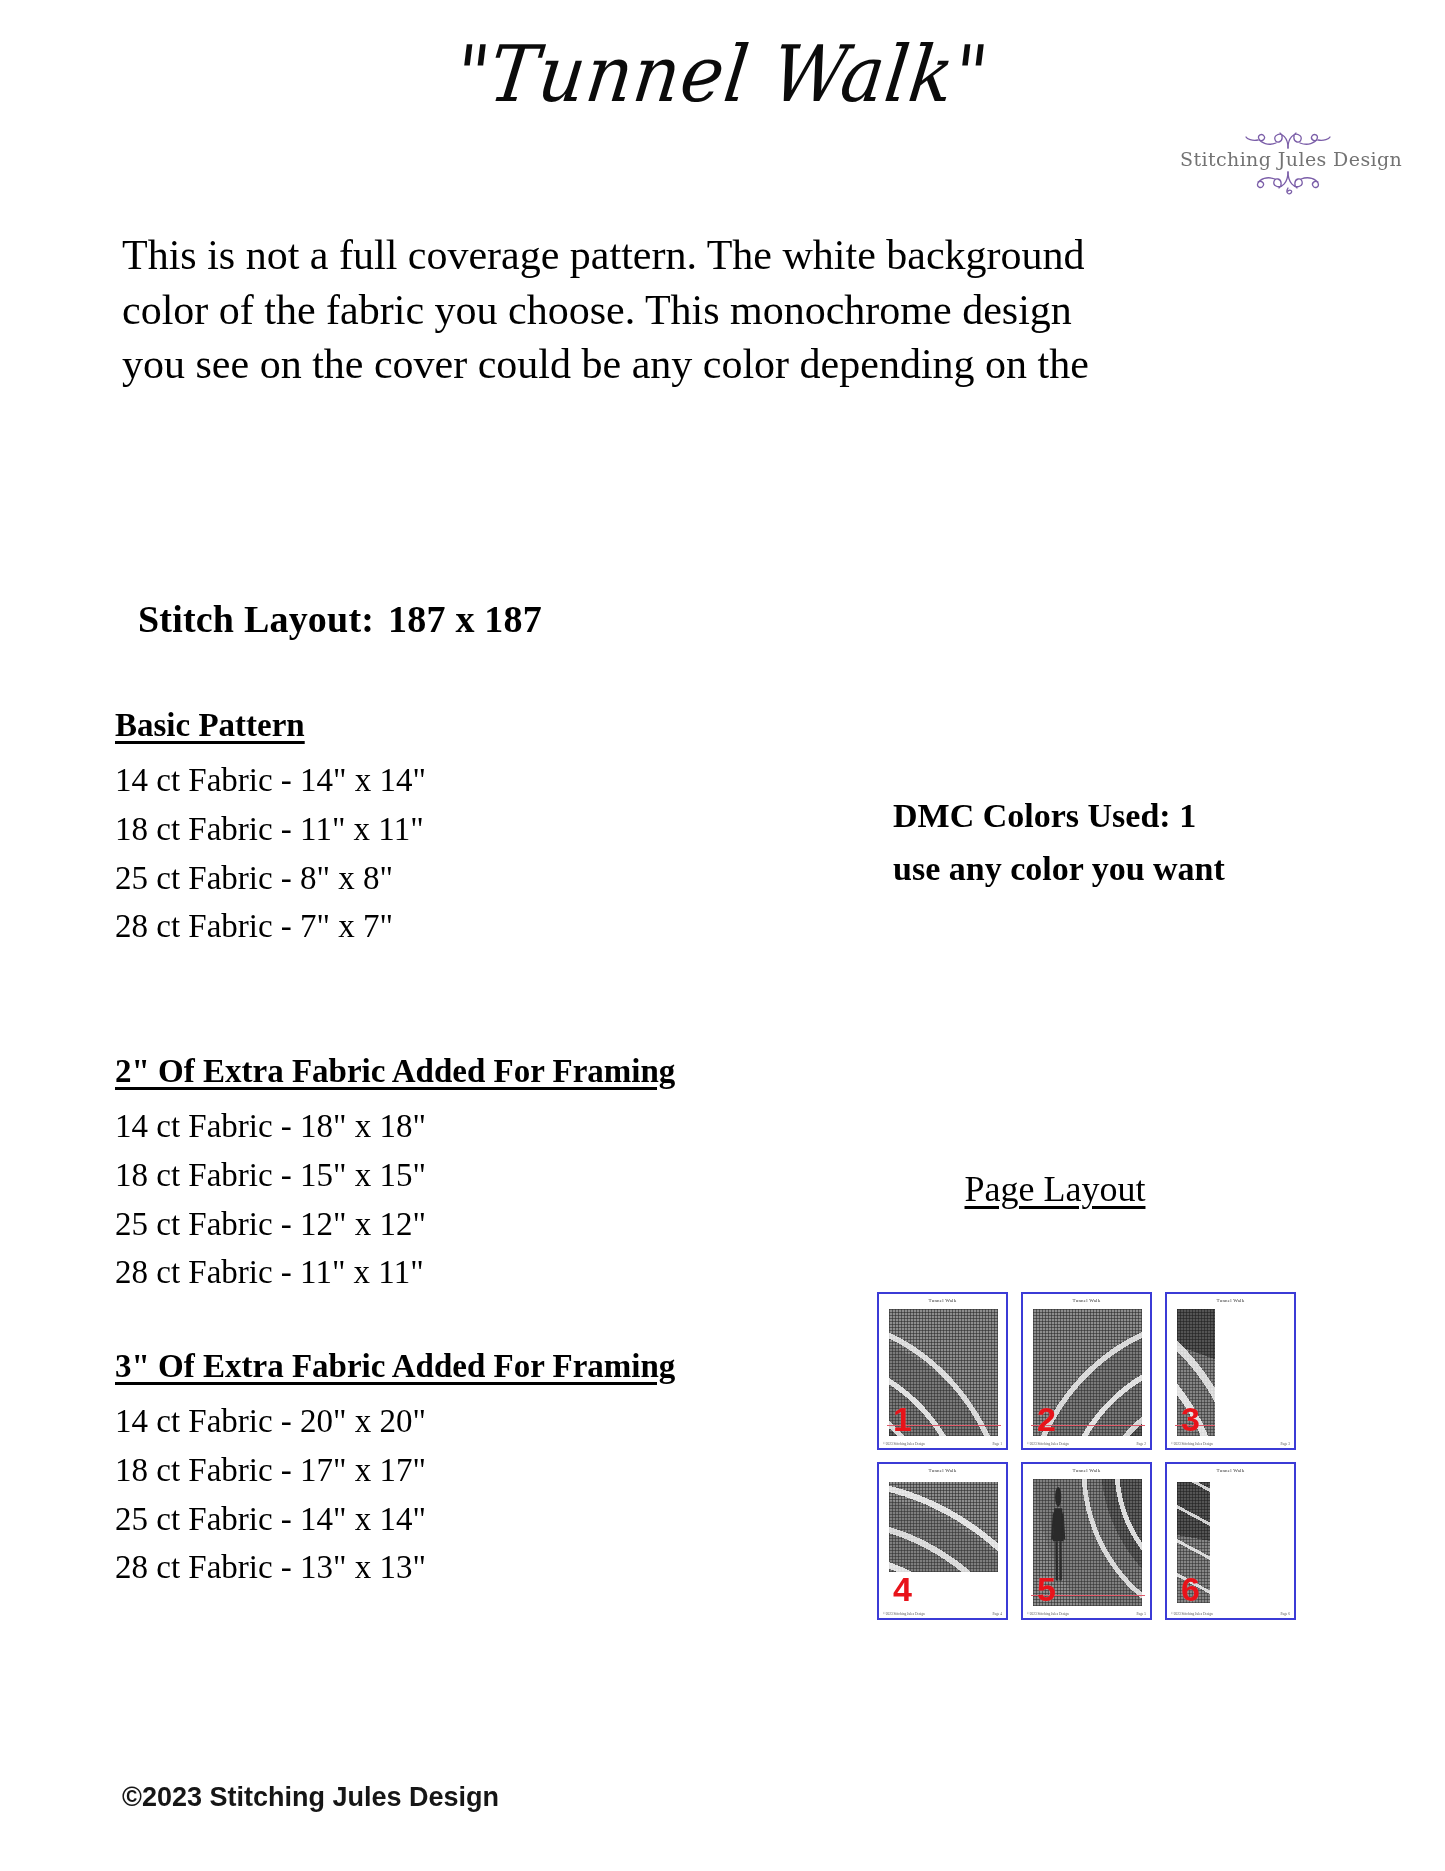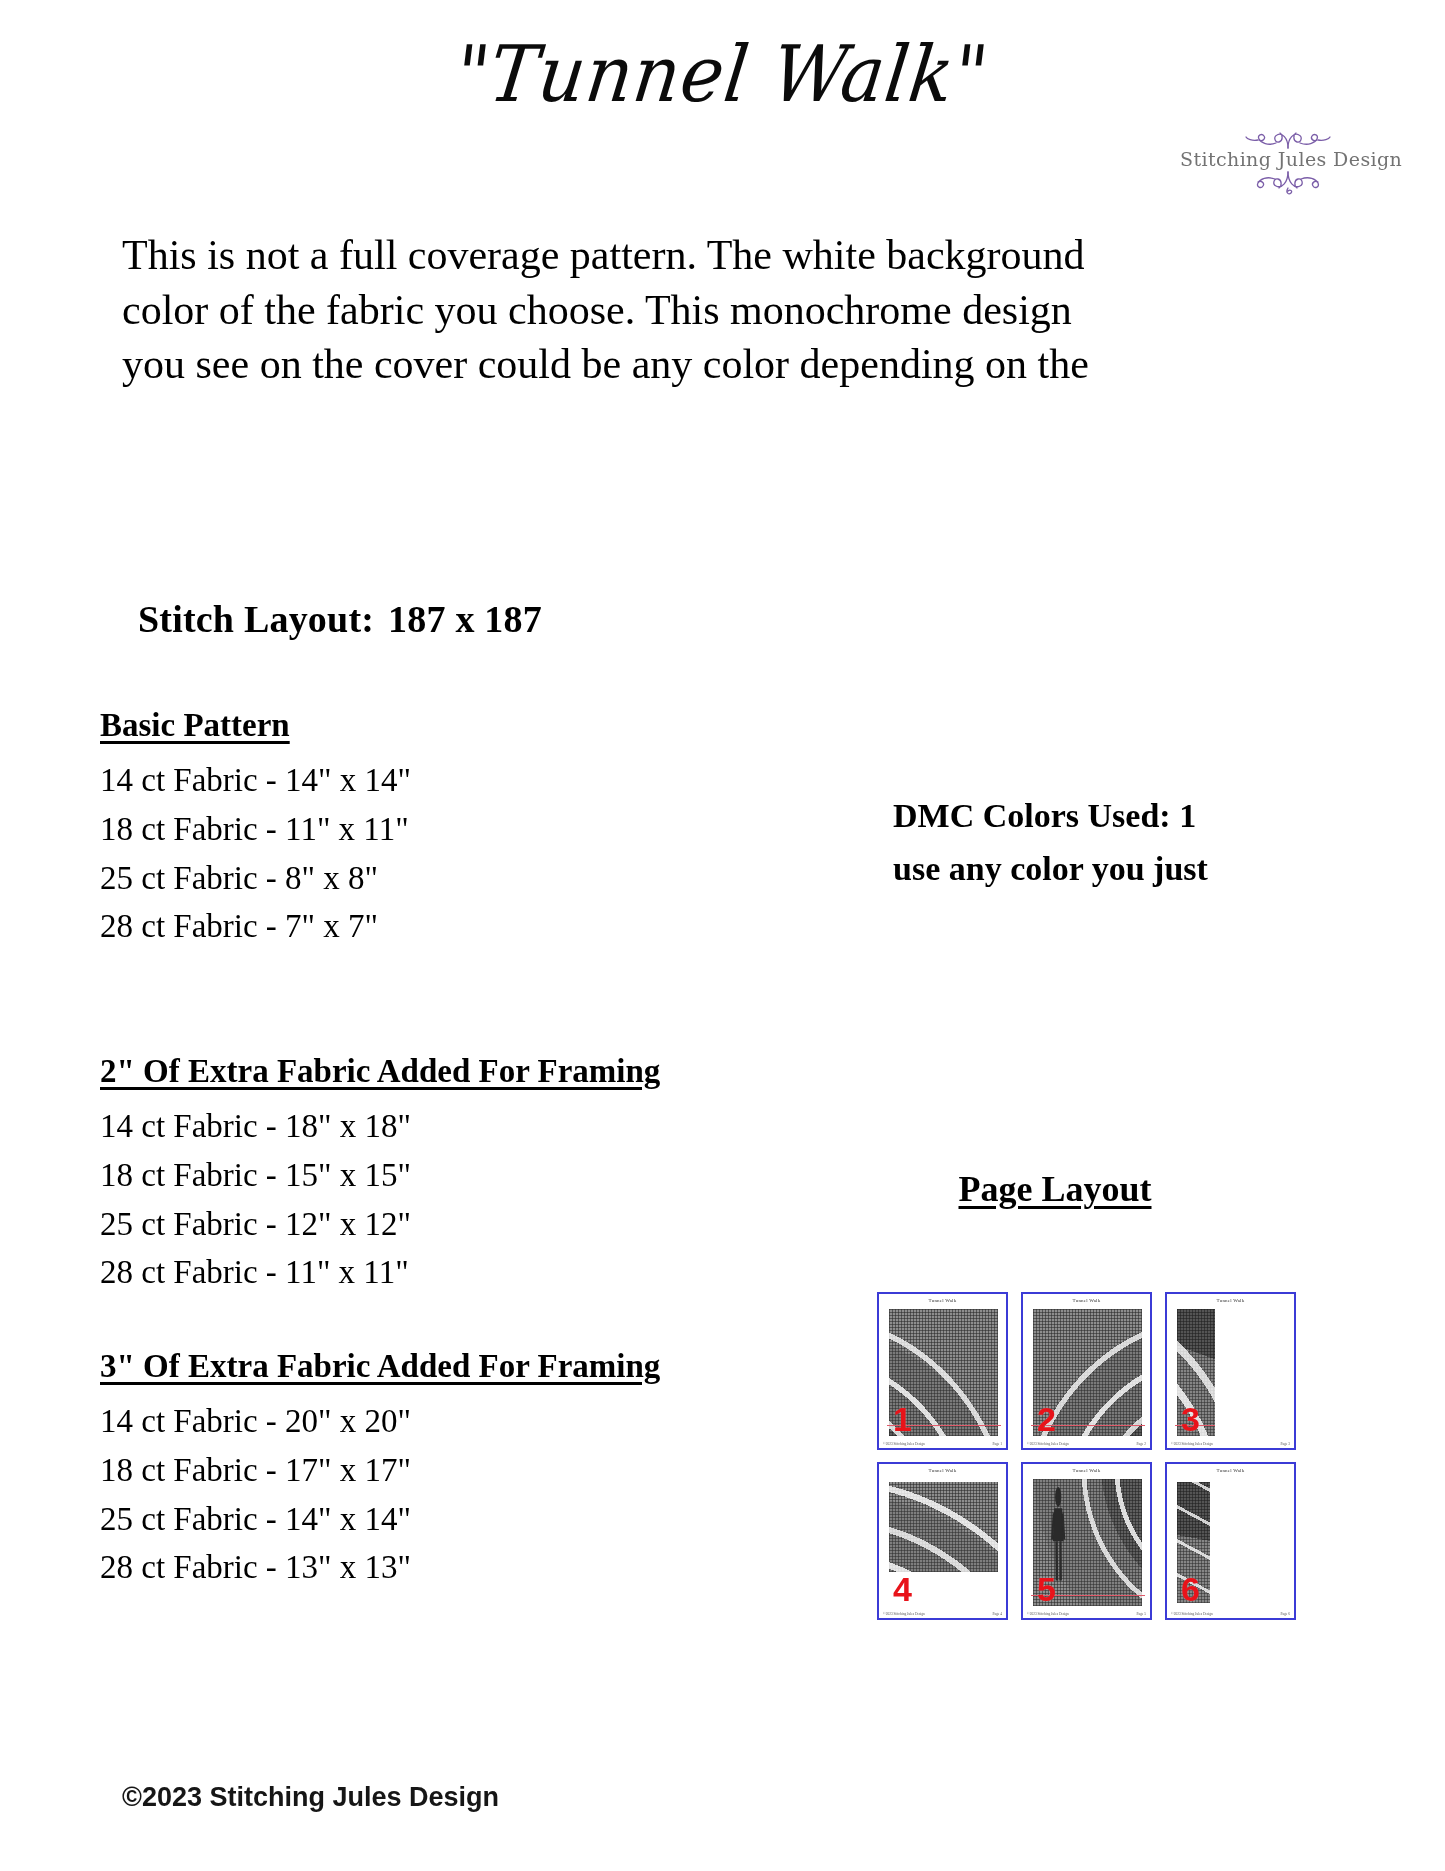--- a/index.html
+++ b/index.html
@@ -77,21 +77,21 @@
     left: 138px;
     top: 597px;
     font-weight: bold;
     font-size: 38px;
     letter-spacing: 0.2px;
     white-space: nowrap;
   }
   #stitch-count .sc-value { margin-left: 14px; }
 
   
-  .section { position: absolute; left: 100px; }
+  .section { position: absolute; left: 115px; }
   .section-heading {
     font-weight: bold;
     font-size: 33px;
     text-decoration: underline;
     text-underline-offset: 5px;
     text-decoration-thickness: 3px;
     white-space: nowrap;
     margin-bottom: 12px;
   }
   .fabric-line {
@@ -115,21 +115,21 @@
   }
   #dmc-block .ln { display: block; white-space: nowrap; }
 
   
   #page-layout-heading {
     position: absolute;
     left: 845px;
     top: 1168px;
     width: 420px;
     text-align: center;
-    font-weight: bold;
+    font-weight: normal;
     font-size: 36px;
     text-decoration: underline;
     text-underline-offset: 5px;
     text-decoration-thickness: 3px;
   }
   #thumb-grid {
     position: absolute;
     left: 877px;
     top: 1292px;
     display: grid;
@@ -282,21 +282,21 @@
 <div class="section" id="section-extra3">
   <div class="section-heading">3" Of Extra Fabric Added For Framing</div>
   <div class="fabric-line">14 ct Fabric - 20" x 20"</div>
   <div class="fabric-line">18 ct Fabric - 17" x 17"</div>
   <div class="fabric-line">25 ct Fabric - 14" x 14"</div>
   <div class="fabric-line">28 ct Fabric - 13" x 13"</div>
 </div>
 
 <div id="dmc-block">
   <span class="ln">DMC Colors Used: 1</span>
-  <span class="ln">use any color you just</span>
+  <span class="ln">use any color you want</span>
 </div>
 
 <div id="page-layout-heading">Page Layout</div>
 
 <div id="thumb-grid">
 
   <div class="thumb">
     <div class="thumb-title">Tunnel Walk</div>
     <div class="thumb-chart" style="left:8%;top:10%;width:86%;height:82%;
                 --arcs:

